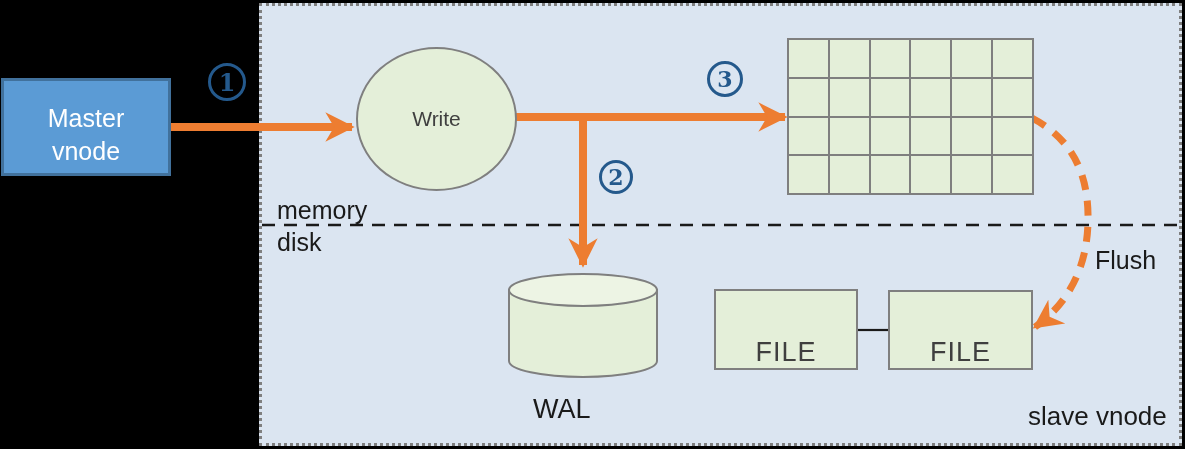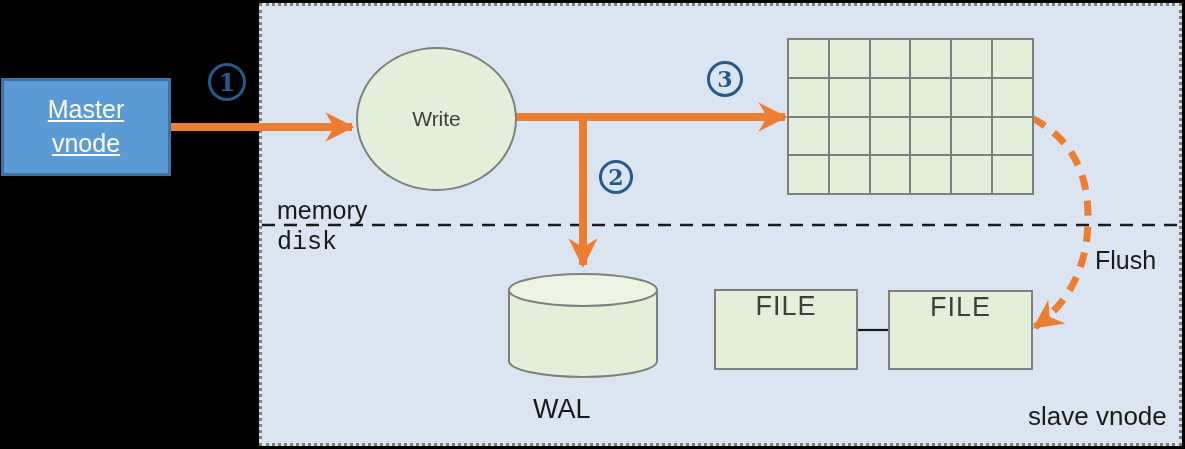--- a/index.html
+++ b/index.html
@@ -20,54 +20,53 @@
   }
   .vnode-box{
     position:absolute;left:259px;top:3px;width:923px;height:443px;
     box-sizing:border-box;background:var(--panel-blue);
     border:3px dotted var(--node-border);
   }
   .master{
     position:absolute;left:1px;top:78px;width:170px;height:98px;box-sizing:border-box;
     background:var(--master-blue);border:3px solid var(--master-border);
     color:#fff;font-size:25px;line-height:1.35;
-    display:flex;align-items:flex-start;justify-content:center;text-align:center;
-    padding:12px 14px;
-    text-decoration:underline;
+    display:flex;align-items:flex-end;justify-content:center;text-align:center;
+    padding:4px 14px;
   }
   .write-ellipse{
     position:absolute;left:356px;top:47px;width:161px;height:144px;box-sizing:border-box;
     background:var(--node-green);border:2px solid var(--node-border);border-radius:50%;
     display:flex;align-items:center;justify-content:center;
     font-size:21px;color:#3F3F3F;
   }
   .memtable-grid{
     position:absolute;left:787px;top:38px;width:247px;height:157px;box-sizing:border-box;
     background:var(--node-border);padding:2px;display:grid;gap:2px;
   }
   .memtable-grid .cell{background:var(--node-green);}
   .file-box{
     position:absolute;box-sizing:border-box;background:var(--node-green);
-    border:2px solid var(--node-border);display:flex;align-items:flex-start;justify-content:center;
+    border:2px solid var(--node-border);display:flex;align-items:flex-end;justify-content:center;
     font-size:27px;color:#3F3F3F;letter-spacing:1px;
   }
   .file-1{left:714px;top:289px;width:144px;height:81px;}
   .file-2{left:888px;top:290px;width:145px;height:80px;}
   .step{
     position:absolute;box-sizing:border-box;border-radius:50%;
     border:3px solid var(--step-blue);color:var(--step-blue);
     display:flex;align-items:center;justify-content:center;
     font-family:"DejaVu Serif",serif;font-weight:bold;
   }
   .step-1{left:208px;top:63px;width:38px;height:38px;font-size:24px;}
   .step-2{left:599px;top:160px;width:34px;height:34px;font-size:22px;}
   .step-3{left:707px;top:61px;width:36px;height:36px;font-size:22px;}
   .lbl{position:absolute;color:var(--ink);white-space:nowrap;}
   .lbl-memory{left:277px;top:196px;font-size:25px;}
-  .lbl-disk{left:277px;top:228px;font-size:25px;font-family:Liberation Mono, monospace;}
+  .lbl-disk{left:277px;top:228px;font-size:25px;}
   .lbl-wal{left:533px;top:394px;width:100px;font-size:27px;}
   .lbl-flush{left:1095px;top:246px;font-size:25px;}
   .lbl-slave{left:1028px;top:401px;font-size:26px;text-align:center;}
   svg.overlay{position:absolute;left:0;top:0;width:1185px;height:449px;pointer-events:none;}
   .orange-line{stroke:var(--arrow-orange);fill:none;}
   .black-line{stroke:var(--ink);fill:none;}
   .cyl-body{fill:var(--node-green);stroke:var(--node-border);stroke-width:2;}
   .cyl-top{fill:var(--node-green-light);stroke:var(--node-border);stroke-width:2;}
   .ah{fill:var(--arrow-orange);}
 </style>

